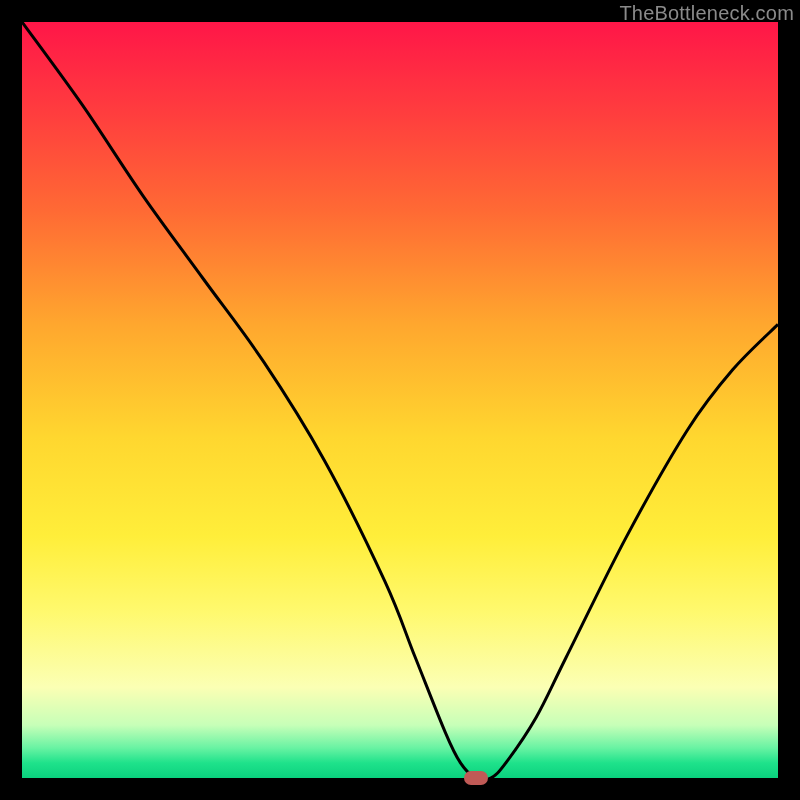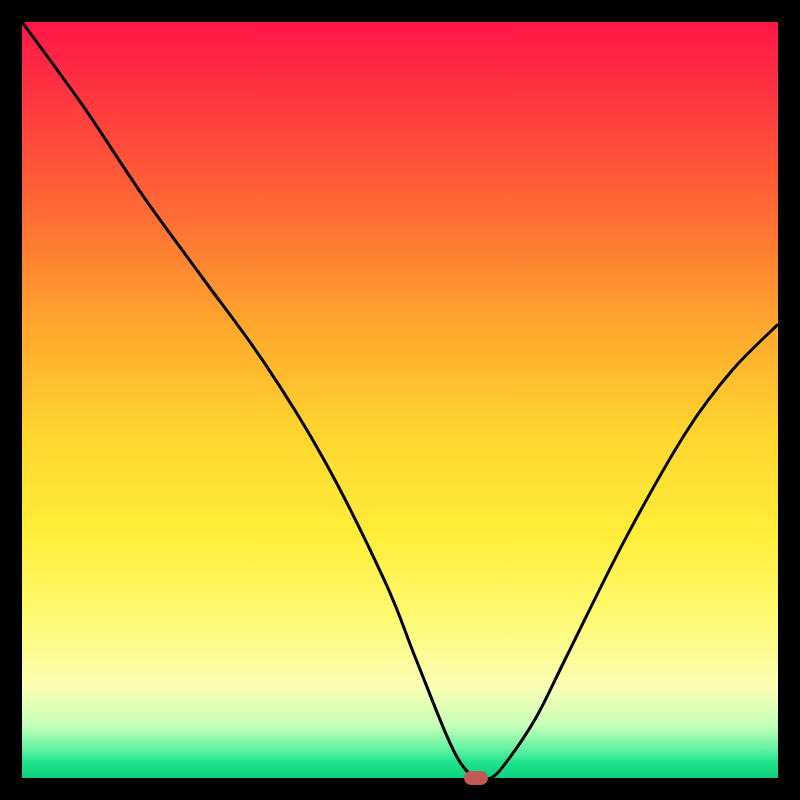--- a/index.html
+++ b/index.html
@@ -66,13 +66,14 @@
 </head>
 <body>
 
 <div class="frame">
   <div class="plot">
     <svg class="curve" viewBox="0 0 756 756" preserveAspectRatio="none">
       <path id="curve-path" d="M 0.0 0.0 C 10.1 13.9 40.3 54.2 60.5 83.2 C 80.6 112.1 100.8 144.9 121.0 173.9 C 141.1 202.9 161.3 229.3 181.4 257.0 C 201.6 284.8 221.8 310.0 241.9 340.2 C 262.1 370.4 282.2 401.9 302.4 438.5 C 322.6 475.0 347.8 526.7 362.9 559.4 C 378.0 592.2 383.0 609.8 393.1 635.0 C 403.2 660.2 415.8 693.0 423.4 710.6 C 430.9 728.3 433.4 733.3 438.5 740.9 C 443.5 748.4 448.6 753.5 453.6 756.0 C 458.6 758.5 463.7 758.5 468.7 756.0 C 473.8 753.5 476.3 751.0 483.8 740.9 C 491.4 730.8 504.0 713.2 514.1 695.5 C 524.2 677.9 529.2 665.3 544.3 635.0 C 559.4 604.8 584.6 551.9 604.8 514.1 C 625.0 476.3 647.6 436.0 665.3 408.2 C 682.9 380.5 695.5 365.4 710.6 347.8 C 725.8 330.1 748.4 310.0 756.0 302.4 " fill="none" stroke="#000" stroke-width="3"></path>
     </svg>
     <div id="marker" class="marker" style="left: 453.6px; top: 756px;"></div>
   </div>
+  <div class="watermark">TheBottleneck.com</div>
 </div>
 
 </body></html>

